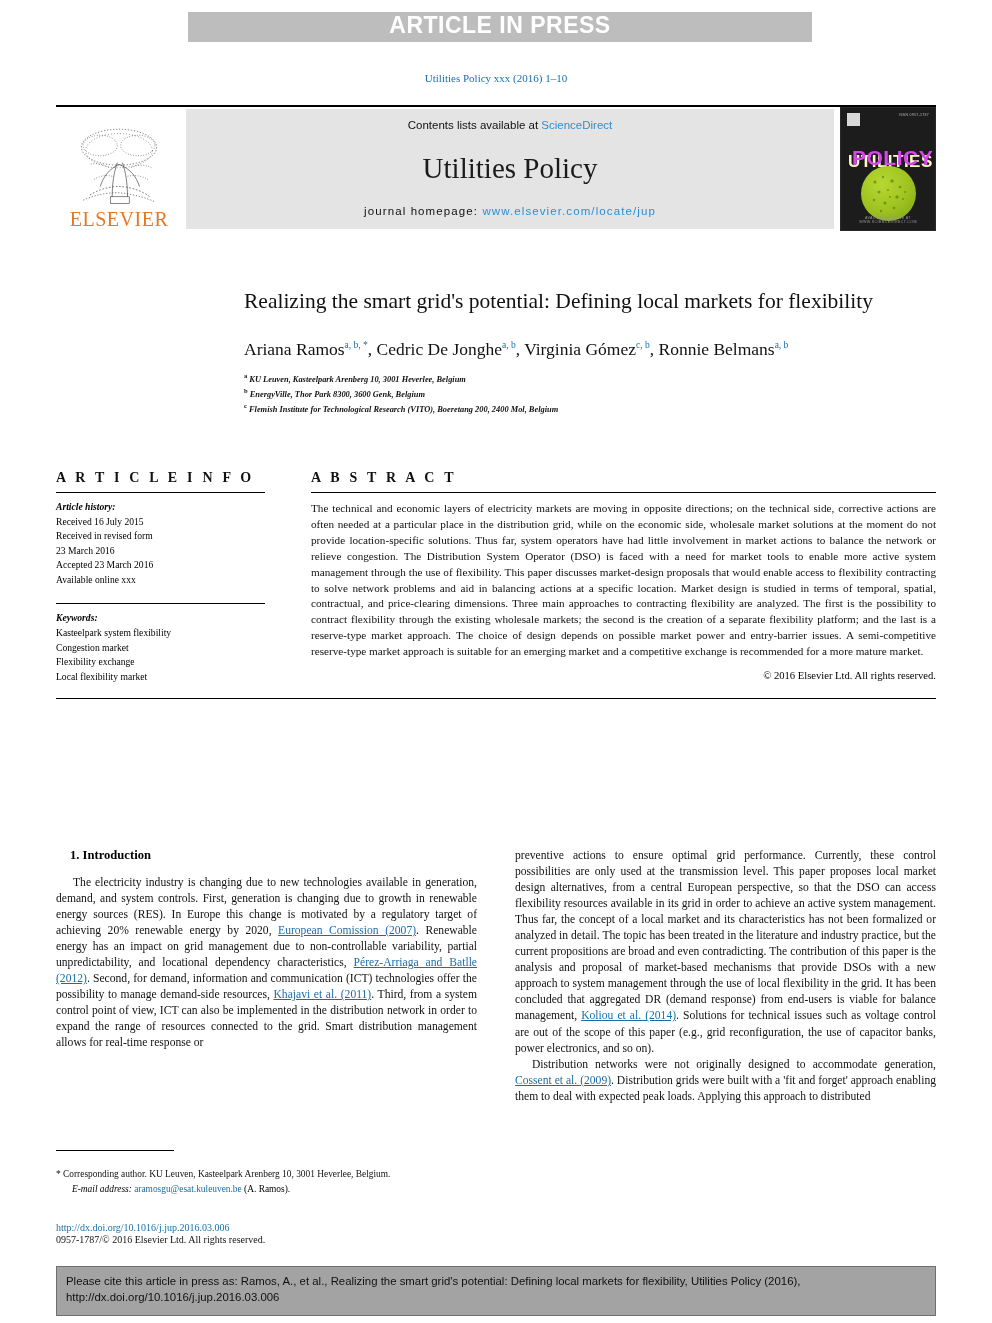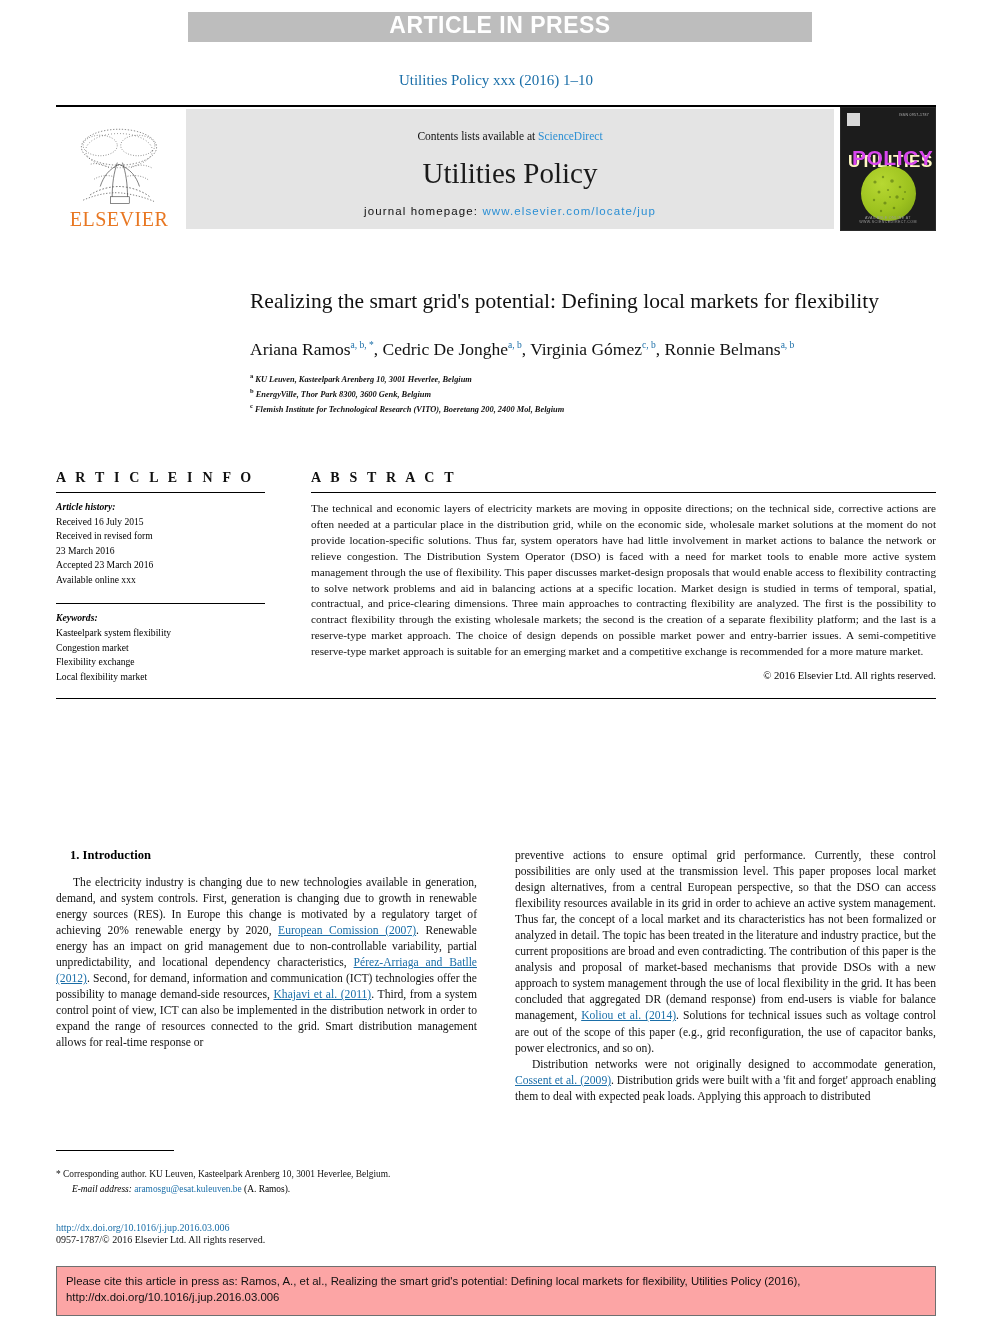--- a/index.html
+++ b/index.html
@@ -27,21 +27,21 @@
     font-weight: bold;
     font-size: 23px;
     letter-spacing: 0.5px;
     color: #ffffff;
   }
 
   .journal-ref {
     position: absolute;
     left: 0; right: 0; top: 72px;
     text-align: center;
-    font-size: 15px;
+    font-size: 11px;
     color: #1a6ea8;
     font-family: "Liberation Serif", serif;
   }
 
   
   .masthead {
     position: absolute;
     left: 56px; top: 105px;
     width: 880px; height: 126px;
     border-top: 2px solid #000;
@@ -63,24 +63,23 @@
   }
   .masthead-center {
     flex: 1;
     background: #e4e4e4;
     display: flex; flex-direction: column;
     align-items: center; justify-content: space-between;
     padding: 10px 0 12px 0;
     margin: 2px 2px 2px 4px;
   }
   .contents-line {
-    font-family: Liberation Serif, serif;
+    font-family: Liberation Sans, sans-serif;
     font-size: 11.5px;
     color: #111;
-    margin-top: 11px;
   }
   .contents-line a { color: #2b8fd4; text-decoration: none; }
   .journal-title {
     font-family: "Liberation Serif", serif;
     font-size: 29px;
     color: #1a1a1a;
   }
   .homepage-line {
     font-family: "Liberation Sans", sans-serif;
     font-size: 11.5px;
@@ -128,21 +127,21 @@
   }
   .cover-dots { position: absolute; inset: 0; border-radius: 50%; opacity: .55; }
   .cover-foot {
     position: absolute; bottom: 6px; left: 0; right: 0;
     text-align: center;
     font-family: "Liberation Sans", sans-serif;
     font-size: 3.6px; color: #9a9a9a; letter-spacing: .4px;
   }
 
   
-  .title-block { position: absolute; left: 250px; top: 288px; width: 630px; }
+  .title-block { position: absolute; left: 244px; top: 288px; width: 630px; }
   .paper-title {
     font-family: "Liberation Serif", serif;
     font-size: 21.5px;
     line-height: 1.30;
     color: #111;
     margin: 0;
     font-weight: normal;
   }
   .authors {
     margin-top: 22px;
@@ -240,21 +239,21 @@
   .doi-block { position: absolute; left: 56px; top: 1222px; width: 430px; }
   .doi-link { font-size: 10px; color: #1a6ea8; text-decoration: none; display: block; }
   .issn-line { font-size: 10px; color: #111; margin-top: 1px; }
 
   
   .cite-box {
     position: absolute;
     left: 56px; top: 1266px;
     width: 880px; height: 50px;
     border: 1px solid #6f6f6f;
-    background: #fca5a5;
+    background: #a3a3a3;
     padding: 6px 9px;
   }
   .cite-box-text {
     font-family: "Liberation Sans", sans-serif;
     font-size: 11.4px;
     line-height: 1.42;
     color: #111;
   }
 </style>
 </head>

